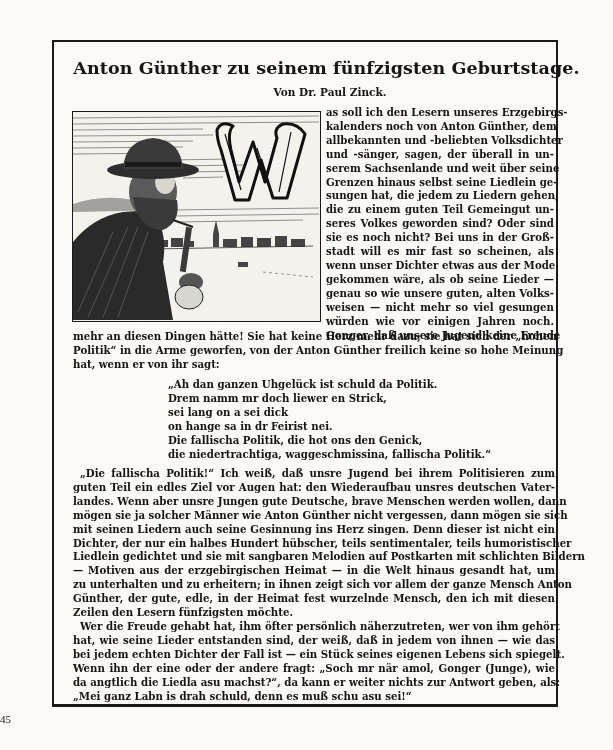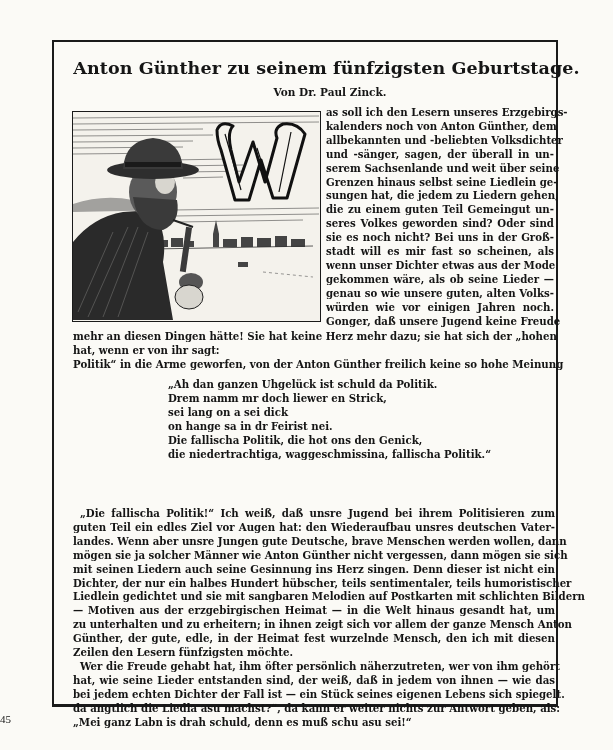--- a/index.html
+++ b/index.html
@@ -57,21 +57,21 @@
     width: 228px;
   }
   .full {
     position: absolute;
     left: 73px;
     width: 482px;
   }
   .line { display: block; text-align: justify; text-align-last: justify; white-space: nowrap; }
   .line.last { text-align-last: left; }
   .full .line { white-space: nowrap; }
-  .indent { padding-left: 7px; margin-top: 40px; }
+  .indent { padding-left: 7px; }
   .poem {
     position: absolute;
     left: 168px; top: 378px;
     font-weight: bold;
     font-size: 10.2px;
     line-height: 13.9px;
   }
   .poem .pl { display: block; white-space: nowrap; }
   .page-number {
     position: absolute; left: 0; right: 0; top: 713px;
@@ -161,28 +161,29 @@
   <span class="line">serem Sachsenlande und weit über seine</span>
   <span class="line">Grenzen hinaus selbst seine Liedlein ge-</span>
   <span class="line">sungen hat, die jedem zu Liedern gehen,</span>
   <span class="line">die zu einem guten Teil Gemeingut un-</span>
   <span class="line">seres Volkes geworden sind? Oder sind</span>
   <span class="line">sie es noch nicht? Bei uns in der Groß-</span>
   <span class="line">stadt will es mir fast so scheinen, als</span>
   <span class="line">wenn unser Dichter etwas aus der Mode</span>
   <span class="line">gekommen wäre, als ob seine Lieder —</span>
   <span class="line">genau so wie unsere guten, alten Volks-</span>
+  <span class="line">weisen — nicht mehr so viel gesungen</span>
   <span class="line">würden wie vor einigen Jahren noch.</span>
   <span class="line">Gonger, daß unsere Jugend keine Freude</span>
 </div>
 
 <div class="full body-text" style="top:330px;">
   <span class="line">mehr an diesen Dingen hätte! Sie hat keine Herz mehr dazu; sie hat sich der „hohen</span>
+  <span class="line">Politik“ in die Arme geworfen, von der Anton Günther freilich keine so hohe Meinung</span>
   <span class="line last">hat, wenn er von ihr sagt:</span>
-  <span class="line">Politik“ in die Arme geworfen, von der Anton Günther freilich keine so hohe Meinung</span>
 </div>
 
 <div class="poem">
   <span class="pl">„Ah dan ganzen Uhgelück ist schuld da Politik.</span>
   <span class="pl">Drem namm mr doch liewer en Strick,</span>
   <span class="pl">sei lang on a sei dick</span>
   <span class="pl">on hange sa in dr Feirist nei.</span>
   <span class="pl">Die fallischa Politik, die hot ons den Genick,</span>
   <span class="pl">die niedertrachtiga, waggeschmissina, fallischa Politik.“</span>
 </div>
@@ -198,17 +199,18 @@
   <span class="line">— Motiven aus der erzgebirgischen Heimat — in die Welt hinaus gesandt hat, um</span>
   <span class="line">zu unterhalten und zu erheitern; in ihnen zeigt sich vor allem der ganze Mensch Anton</span>
   <span class="line">Günther, der gute, edle, in der Heimat fest wurzelnde Mensch, den ich mit diesen</span>
   <span class="line last">Zeilen den Lesern fünfzigsten möchte.</span>
 </div>
 
 <div class="full body-text" style="top:620px;">
   <span class="line indent">Wer die Freude gehabt hat, ihm öfter persönlich näherzutreten, wer von ihm gehört</span>
   <span class="line">hat, wie seine Lieder entstanden sind, der weiß, daß in jedem von ihnen — wie das</span>
   <span class="line">bei jedem echten Dichter der Fall ist — ein Stück seines eigenen Lebens sich spiegelt.</span>
+  <span class="line">Wenn ihn der eine oder der andere fragt: „Soch mr när amol, Gonger (Junge), wie</span>
   <span class="line">da angtlich die Liedla asu machst?“, da kann er weiter nichts zur Antwort geben, als:</span>
   <span class="line last">„Mei ganz Labn is drah schuld, denn es muß schu asu sei!“</span>
 </div>
 
 <div class="page-number">45</div>
 
 </body></html>

